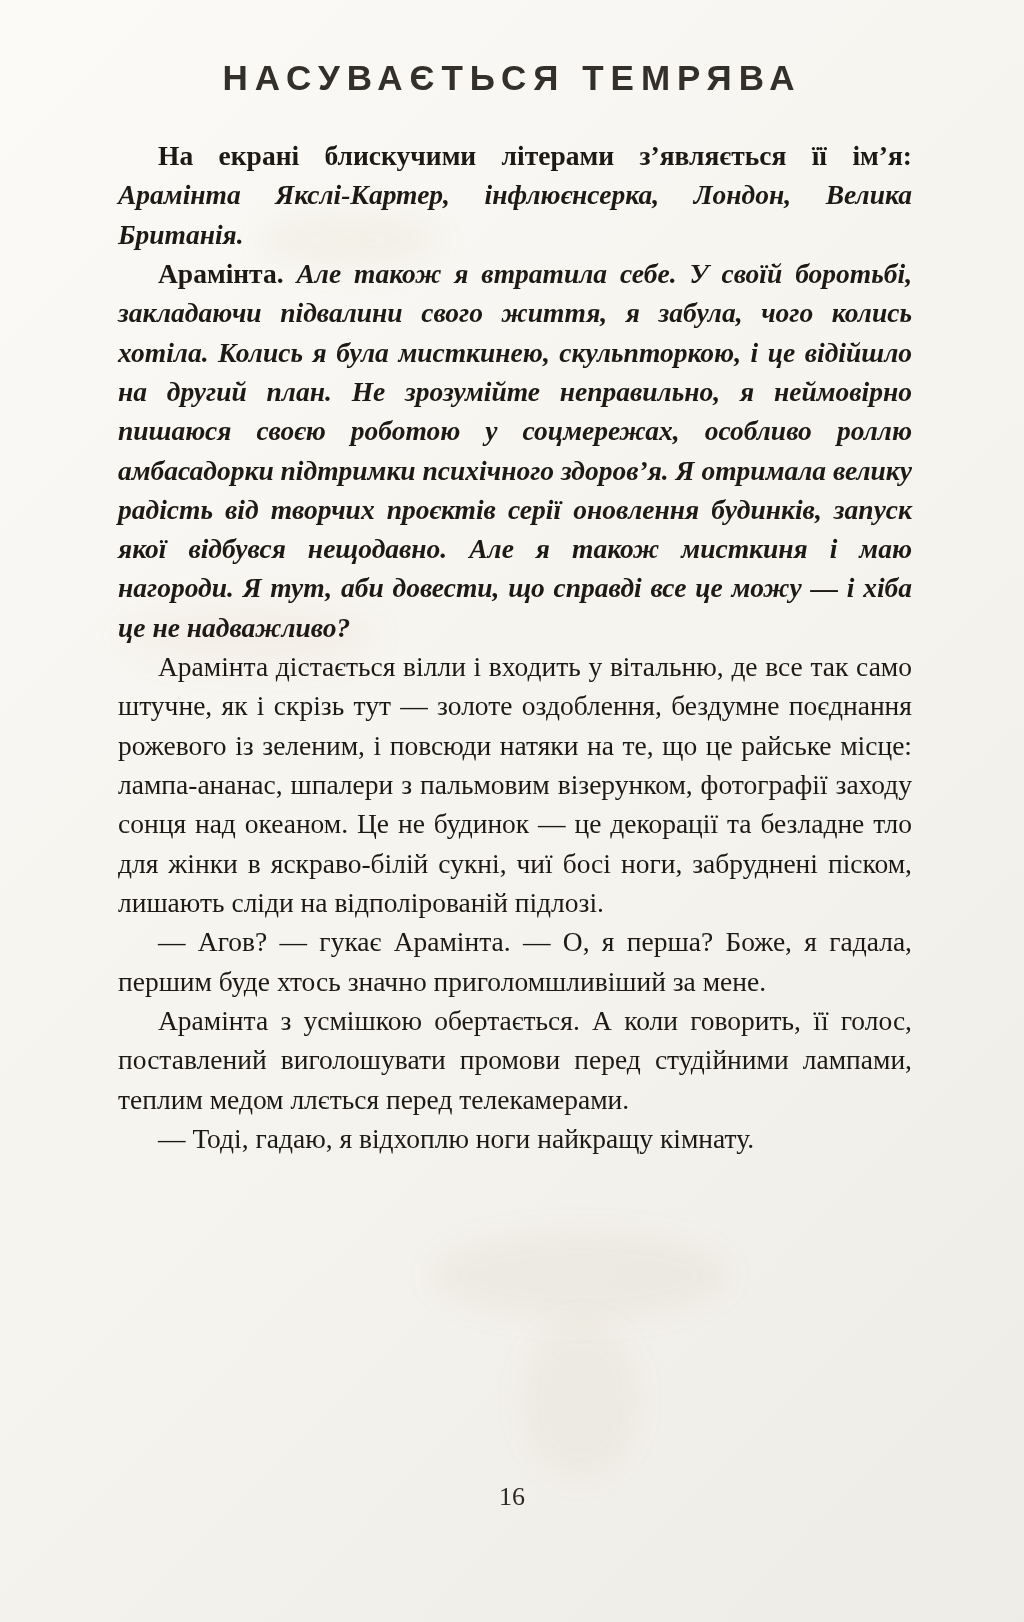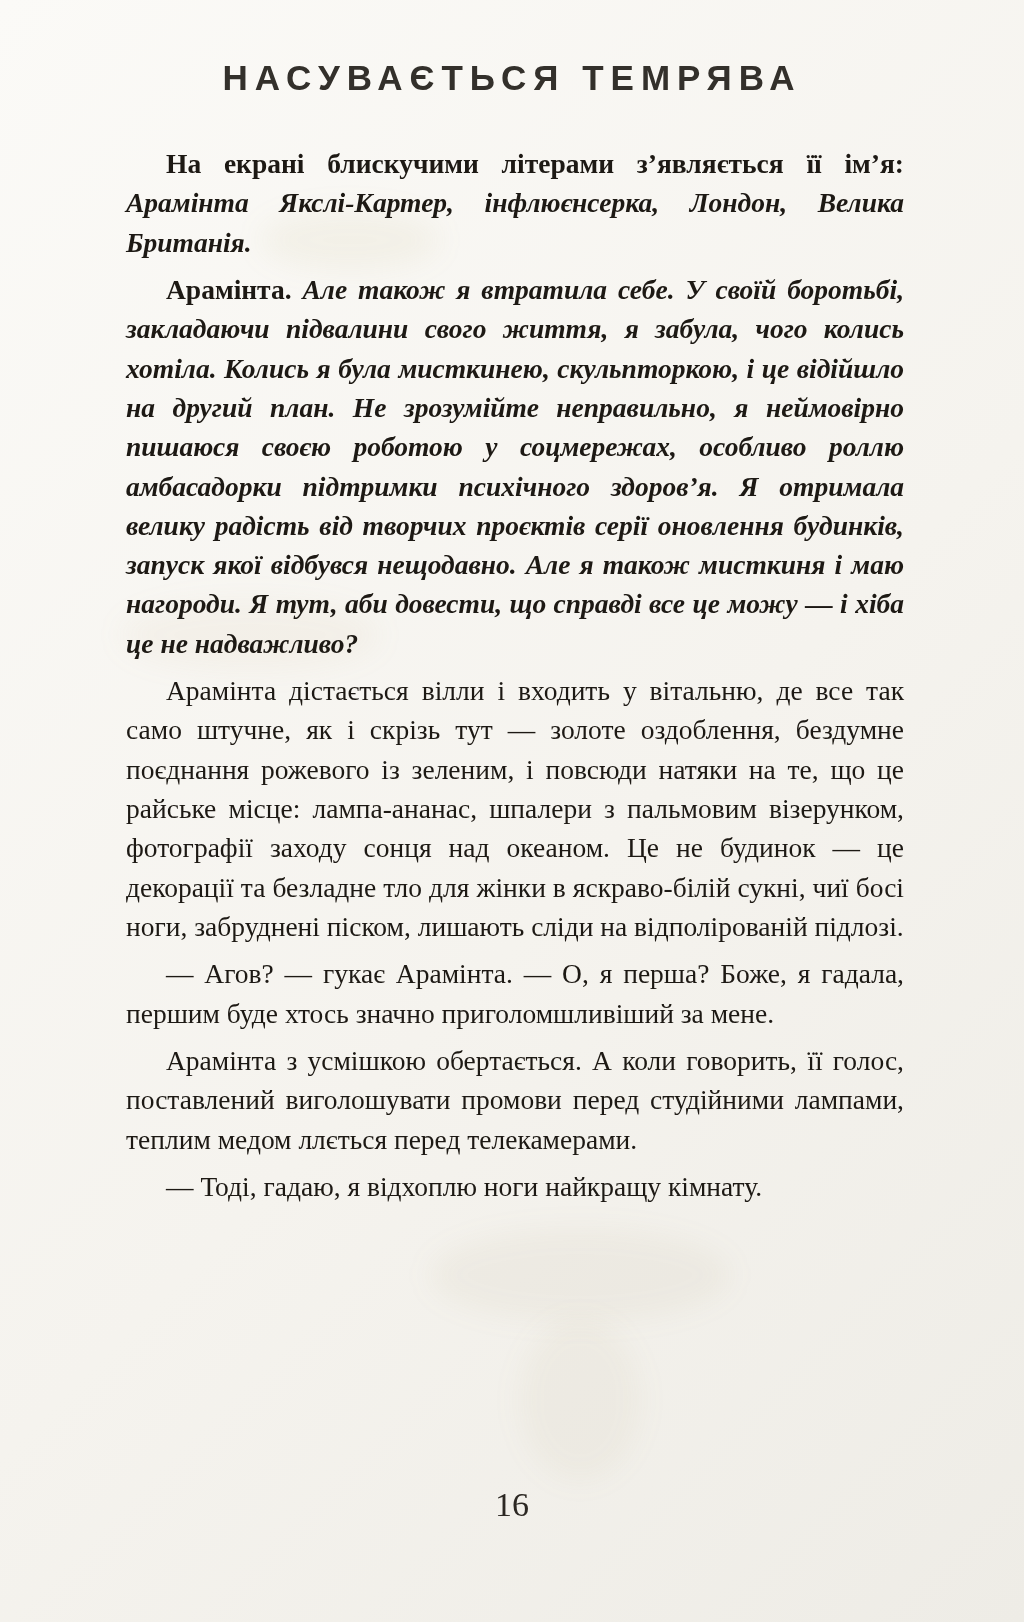--- a/index.html
+++ b/index.html
@@ -49,39 +49,39 @@
       top: 136px;
       left: 118px;
       width: 794px;
       font-size: 27.5px;
       line-height: 1.43;
       text-align: justify;
       hyphens: auto;
       -webkit-hyphens: auto;
     }
     .para {
-      margin: 8px;
+      margin: 0;
       text-indent: 40px;
       color: #1d1914;
     }
     .para .lead-bold {
       font-weight: 700;
       font-style: normal;
     }
     .para .bold-italic {
       font-weight: 700;
       font-style: italic;
     }
     .page-number {
       position: absolute;
-      bottom: 98px;
+      bottom: 110px;
       left: 0;
       width: 100%;
       text-align: center;
-      font-size: 34px;
+      font-size: 26px;
       color: #2c2823;
     }
   </style>
 </head>
 <body>
 
 <div class="page">
 
   <div class="artifact a1"></div>
   <div class="artifact a2"></div>

